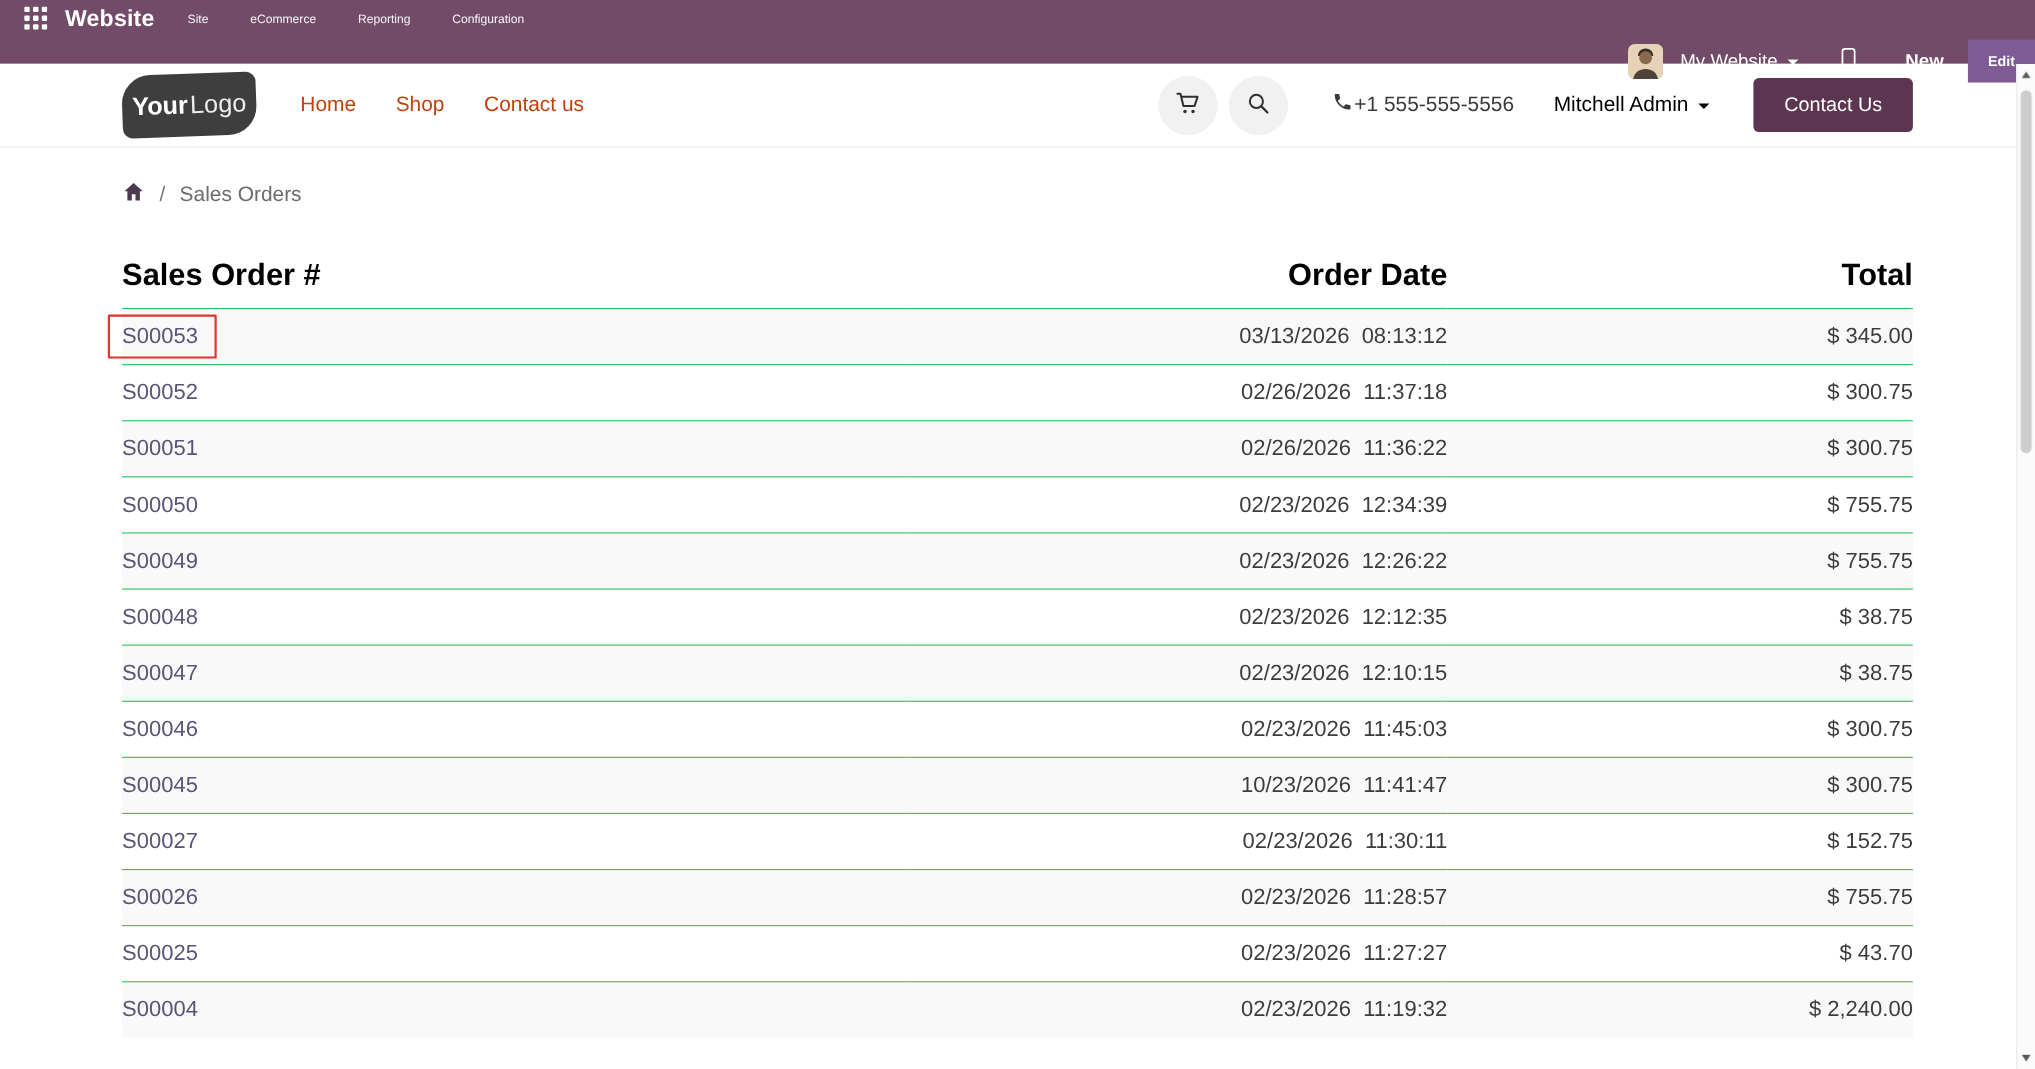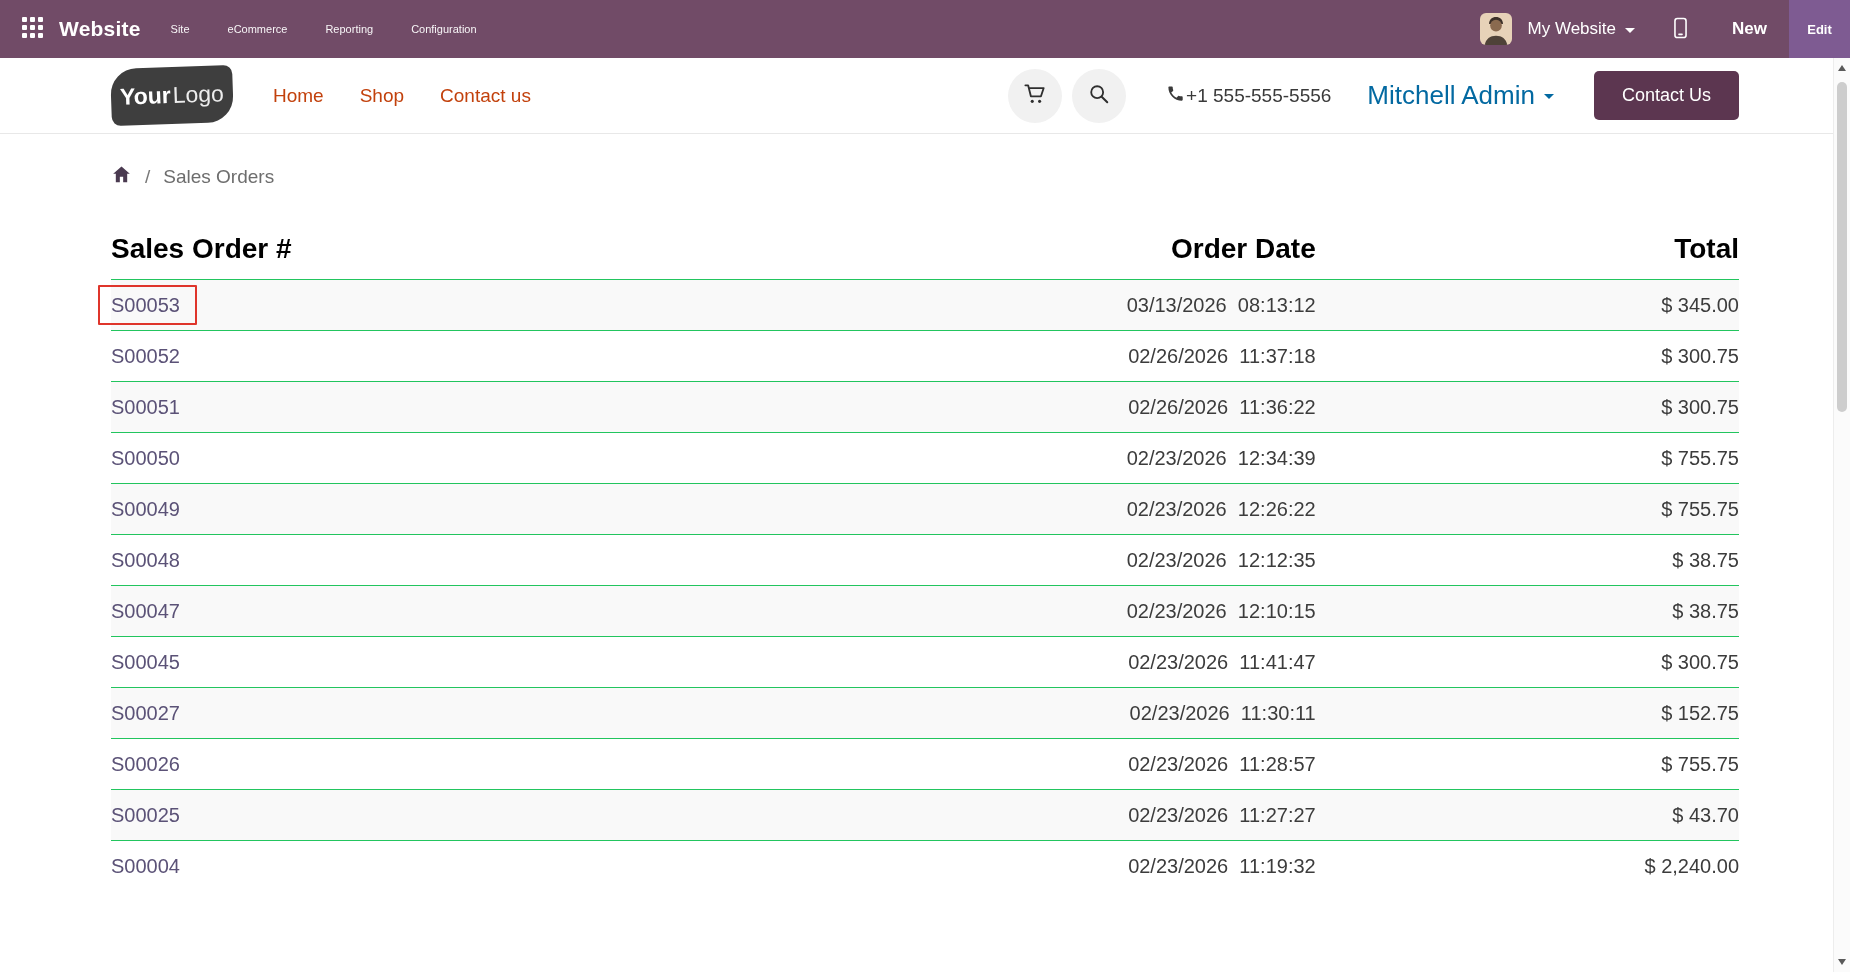--- a/index.html
+++ b/index.html
@@ -9,21 +9,21 @@
     --link-color:#5B5277;
     --highlight-border:#DF352B;
     --logo-bg:#3E3E3E;
   }
   *{box-sizing:border-box;}
   html,body{margin:0;padding:0;width:1850px;height:972px;overflow:hidden;background:#fff;
     font-family:"Liberation Sans",sans-serif;}
   a{cursor:pointer;}
 
   
-  .o-navbar{height:58px;background:var(--navbar-bg);display:flex;align-items:stretch;color:#fff;padding-left:12px;}
+  .o-navbar{height:58px;background:var(--navbar-bg);display:flex;align-items:stretch;color:#fff;padding-left:12px;flex-direction:column;}
   .nav-left{display:flex;align-items:center;}
   .apps-btn{background:none;border:none;padding:6px 10px;cursor:pointer;display:flex;align-items:center;}
   .brand{font-size:21px;font-weight:600;margin:0 30px 0 6px;letter-spacing:.2px;}
   .top-menus{display:flex;align-items:center;gap:38px;font-size:11px;}
   .top-menus a{color:rgba(255,255,255,.95);text-decoration:none;}
   .nav-right{margin-left:auto;display:flex;align-items:center;}
   .avatar{width:32px;height:32px;border-radius:6px;overflow:hidden;margin-right:16px;cursor:pointer;border:none;padding:0;background:none;}
   .avatar svg{display:block;}
   .site-select{display:flex;align-items:center;font-size:17px;margin-right:30px;cursor:pointer;}
   .caret{display:inline-block;width:0;height:0;border-left:5px solid transparent;border-right:5px solid transparent;
@@ -39,21 +39,21 @@
   .logo{display:flex;align-items:center;justify-content:center;width:122px;height:57px;background:var(--logo-bg);
     border-radius:26px 9px 26px 9px;transform:rotate(-2deg);text-decoration:none;color:#fff;flex:0 0 auto;}
   .logo-bold{font-weight:700;font-size:23px;}
   .logo-light{font-weight:300;font-size:23px;margin-left:2px;color:#ededed;}
   .site-nav{display:flex;gap:36px;margin-left:40px;font-size:19px;}
   .site-nav a{color:#c2410c;text-decoration:none;}
   .header-right{margin-left:auto;display:flex;align-items:center;}
   .icon-circle{width:54px;height:54px;border-radius:50%;background:#f1f1f1;display:flex;align-items:center;
     justify-content:center;border:none;cursor:pointer;margin-left:10px;}
   .phone-wrap{display:flex;align-items:center;gap:1px;margin-left:40px;font-size:19px;color:#3a3a3a;text-decoration:none;}
-  .user-menu{display:flex;align-items:center;margin-left:36px;font-size:26px;color:#0369a1;cursor:pointer;}
+  .user-menu{display:flex;align-items:center;margin-left:36px;font-size:19px;color:#000000;cursor:pointer;}
   .contact-btn{margin-left:40px;background:var(--primary-btn-bg);color:#fff;border:none;border-radius:5px;
     font-size:18px;padding:14px 28px;cursor:pointer;}
 
   
   .breadcrumb{display:flex;align-items:center;margin-top:30px;font-size:19px;color:#6d6d6d;}
   .crumb-home{display:flex;align-items:center;text-decoration:none;}
   .breadcrumb .sep{margin:0 13px;color:#777;}
 
   
   .orders-table{width:100%;border-collapse:collapse;margin-top:38px;}
@@ -274,24 +274,34 @@
         <a class="order-link" href="#">S00047</a>
       </span>
     </td>
     <td class="col-date">02/23/2026  12:10:15</td>
     <td class="col-total">$ 38.75</td>
   </tr>
         <tr class="order-row">
     <td class="col-order">
       <span class="order-wrap">
         
+        <a class="order-link" href="#">S00046</a>
+      </span>
+    </td>
+    <td class="col-date">02/23/2026  11:45:03</td>
+    <td class="col-total">$ 300.75</td>
+  </tr>
+        <tr class="order-row">
+    <td class="col-order">
+      <span class="order-wrap">
+        
         <a class="order-link" href="#">S00045</a>
       </span>
     </td>
-    <td class="col-date">02/23/2026  11:41:47</td>
+    <td class="col-date">10/23/2026  11:41:47</td>
     <td class="col-total">$ 300.75</td>
   </tr>
         <tr class="order-row">
     <td class="col-order">
       <span class="order-wrap">
         
         <a class="order-link" href="#">S00027</a>
       </span>
     </td>
     <td class="col-date">02/23/2026  11:30:11</td>

